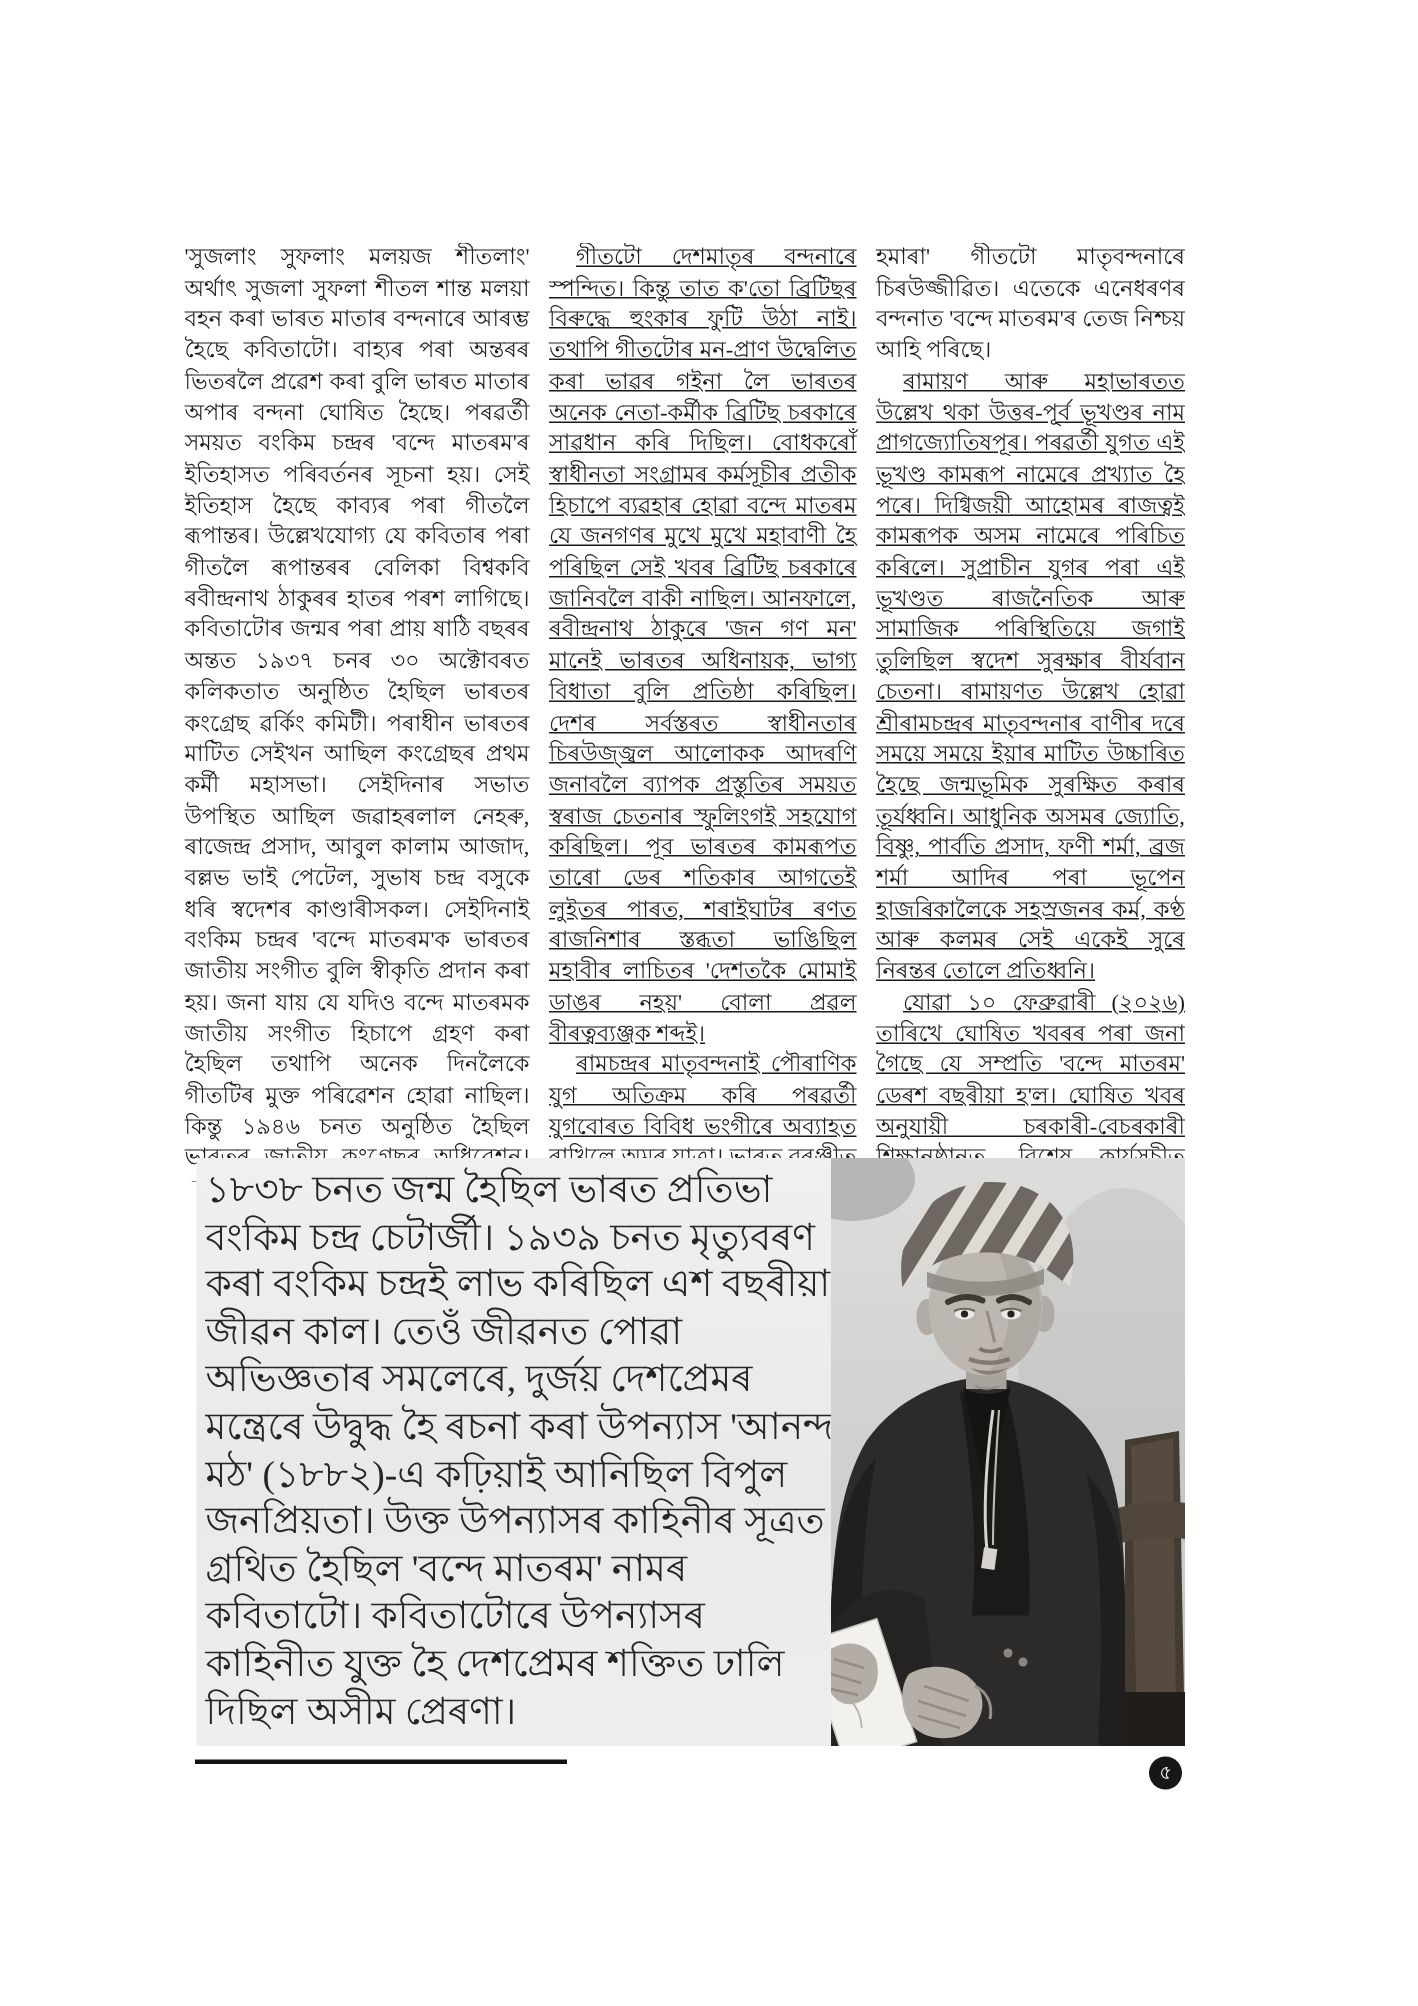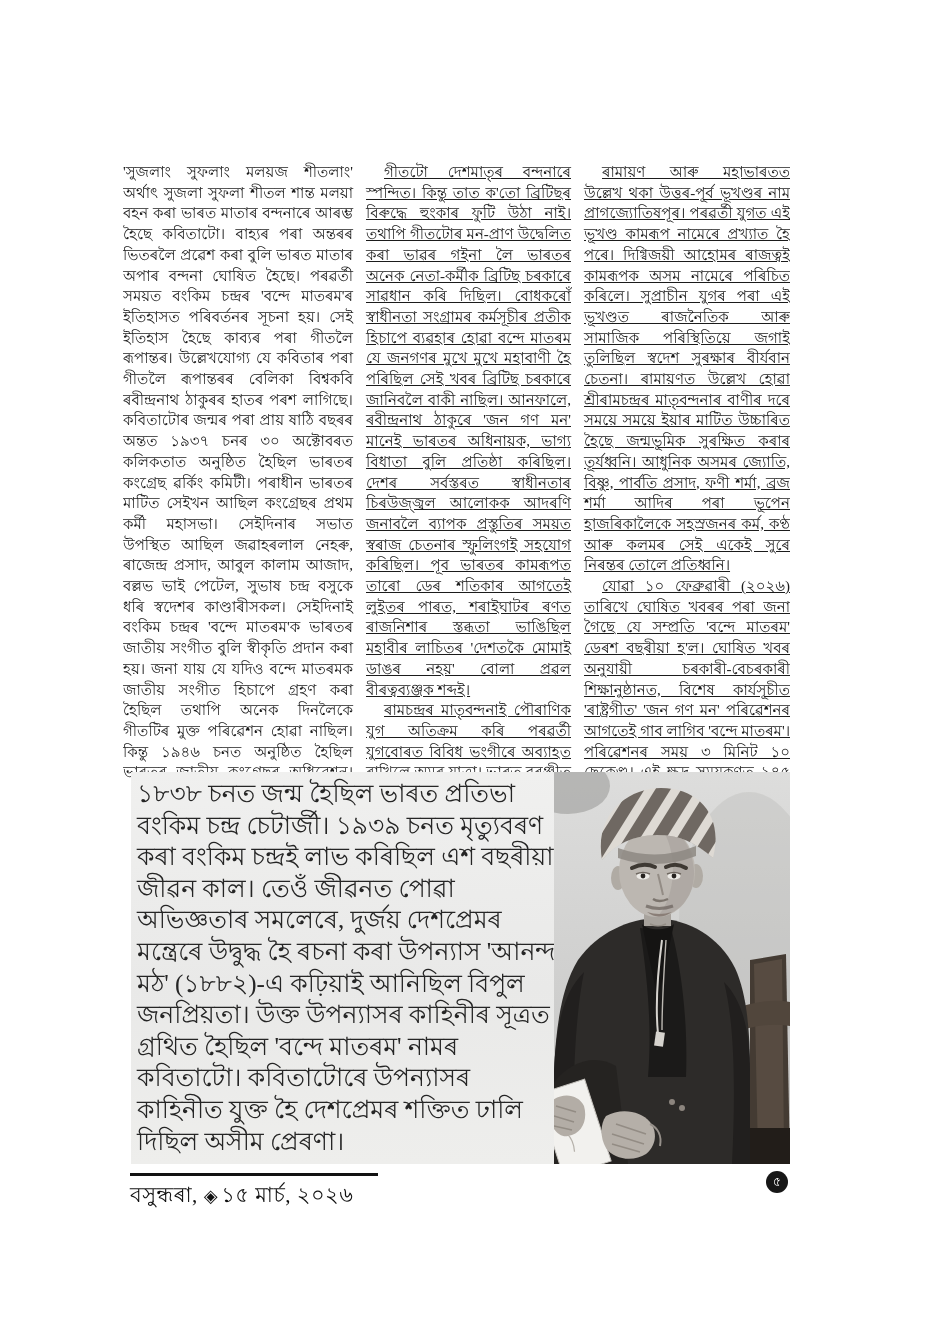--- a/index.html
+++ b/index.html
@@ -51,20 +51,21 @@
   <div class="columns">
     <div class="col col-1">
         <p class="para">'সুজলাং সুফলাং মলয়জ শীতলাং' অৰ্থাৎ সুজলা সুফলা শীতল শান্ত মলয়া বহন কৰা ভাৰত মাতাৰ বন্দনাৰে আৰম্ভ হৈছে কবিতাটো। বাহ্যৰ পৰা অন্তৰৰ ভিতৰলৈ প্ৰৱেশ কৰা বুলি ভাৰত মাতাৰ অপাৰ বন্দনা ঘোষিত হৈছে। পৰৱৰ্তী সময়ত বংকিম চন্দ্ৰৰ 'বন্দে মাতৰম'ৰ ইতিহাসত পৰিবৰ্তনৰ সূচনা হয়। সেই ইতিহাস হৈছে কাব্যৰ পৰা গীতলৈ ৰূপান্তৰ। উল্লেখযোগ্য যে কবিতাৰ পৰা গীতলৈ ৰূপান্তৰৰ বেলিকা বিশ্বকবি ৰবীন্দ্ৰনাথ ঠাকুৰৰ হাতৰ পৰশ লাগিছে। কবিতাটোৰ জন্মৰ পৰা প্ৰায় ষাঠি বছৰৰ অন্তত ১৯৩৭ চনৰ ৩০ অক্টোবৰত কলিকতাত অনুষ্ঠিত হৈছিল ভাৰতৰ কংগ্ৰেছ ৱৰ্কিং কমিটী। পৰাধীন ভাৰতৰ মাটিত সেইখন আছিল কংগ্ৰেছৰ প্ৰথম কৰ্মী মহাসভা। সেইদিনাৰ সভাত উপস্থিত আছিল জৱাহৰলাল নেহৰু, ৰাজেন্দ্ৰ প্ৰসাদ, আবুল কালাম আজাদ, বল্লভ ভাই পেটেল, সুভাষ চন্দ্ৰ বসুকে ধৰি স্বদেশৰ কাণ্ডাৰীসকল। সেইদিনাই বংকিম চন্দ্ৰৰ 'বন্দে মাতৰম'ক ভাৰতৰ জাতীয় সংগীত বুলি স্বীকৃতি প্ৰদান কৰা হয়। জনা যায় যে যদিও বন্দে মাতৰমক জাতীয় সংগীত হিচাপে গ্ৰহণ কৰা হৈছিল তথাপি অনেক দিনলৈকে গীতটিৰ মুক্ত পৰিৱেশন হোৱা নাছিল। কিন্তু ১৯৪৬ চনত অনুষ্ঠিত হৈছিল ভাৰতৰ জাতীয় কংগ্ৰেছৰ অধিৱেশন। সেই অধিৱেশনত প্ৰথমবাৰ মুক্তভাৱে বন্দে মাতৰমে সমদল কণ্ঠত তুলিলে প্ৰতিধ্বনি। ইয়াৰ আঁৰত আছিল ভাৰত প্ৰতিভা ৰবীন্দ্ৰনাথৰ সহযোগ আৰু তৎপৰতা। গীতটোৰ সুৰ হেমন্ত মুখাৰ্জী আৰু যদুনাথ ভট্টাচাৰ্যৰ বুলি উল্লেখ পোৱা যায়।</p>
       </div>
     <div class="col col-2">
         <p class="para indent">গীতটো দেশমাতৃৰ বন্দনাৰে স্পন্দিত। কিন্তু তাত ক'তো ব্ৰিটিছৰ বিৰুদ্ধে হুংকাৰ ফুটি উঠা নাই। তথাপি গীতটোৰ মন-প্ৰাণ উদ্বেলিত কৰা ভাৱৰ গইনা লৈ ভাৰতৰ অনেক নেতা-কৰ্মীক ব্ৰিটিছ চৰকাৰে সাৱধান কৰি দিছিল। বোধকৰোঁ স্বাধীনতা সংগ্ৰামৰ কৰ্মসূচীৰ প্ৰতীক হিচাপে ব্যৱহাৰ হোৱা বন্দে মাতৰম যে জনগণৰ মুখে মুখে মহাবাণী হৈ পৰিছিল সেই খবৰ ব্ৰিটিছ চৰকাৰে জানিবলৈ বাকী নাছিল। আনফালে, ৰবীন্দ্ৰনাথ ঠাকুৰে 'জন গণ মন' মানেই ভাৰতৰ অধিনায়ক, ভাগ্য বিধাতা বুলি প্ৰতিষ্ঠা কৰিছিল। দেশৰ সৰ্বস্তৰত স্বাধীনতাৰ চিৰউজ্জ্বল আলোকক আদৰণি জনাবলৈ ব্যাপক প্ৰস্তুতিৰ সময়ত স্বৰাজ চেতনাৰ স্ফুলিংগই সহযোগ কৰিছিল। পূব ভাৰতৰ কামৰূপত তাৰো ডেৰ শতিকাৰ আগতেই লুইতৰ পাৰত, শৰাইঘাটৰ ৰণত ৰাজনিশাৰ স্তব্ধতা ভাঙিছিল মহাবীৰ লাচিতৰ 'দেশতকৈ মোমাই ডাঙৰ নহয়' বোলা প্ৰৱল বীৰত্বব্যঞ্জক শব্দই।</p>
         <p class="para indent">ৰামচন্দ্ৰৰ মাতৃবন্দনাই পৌৰাণিক যুগ অতিক্ৰম কৰি পৰৱৰ্তী যুগবোৰত বিবিধ ভংগীৰে অব্যাহত ৰাখিলে অমৰ যাত্ৰা। ভাৰত বুৰঞ্জীত লাল, বাল, পালৰ দুৰন্ত স্বদেশ ভাবনাৰ তুলনা নাই। 'লাল' অৰ্থাৎ লালা ৰাজপুত ৰায়, 'বাল' অৰ্থাৎ বাল গংগাধৰ তিলক আৰু 'পাল' বুলি বিপিন চন্দ্ৰ পালক বুজোৱা হয়। তেওঁলোকে ভাৰত মাতৃৰ বেদীত স্বদেশপ্ৰেমৰ বৈজয়ন্তী উৰুৱাই জীৱন কৰি গ'ল ধন্য। আকৌ মহম্মদ ইকবাল, আব্দুল গফুৰ খান আদি জাতীয় চেতনাৰে উদ্বুদ্ধ মহাত্মা পুৰুষ। ইকবালৰ 'ছাৰে জাহাঁসে আচ্ছা হিন্দুস্তান</p>
       </div>
     <div class="col col-3">
       <div>
+          <p class="para">হমাৰা' গীতটো মাতৃবন্দনাৰে চিৰউজ্জীৱিত। এতেকে এনেধৰণৰ বন্দনাত 'বন্দে মাতৰম'ৰ তেজ নিশ্চয় আহি পৰিছে।</p>
           <p class="para indent">ৰামায়ণ আৰু মহাভাৰতত উল্লেখ থকা উত্তৰ-পূৰ্ব ভূখণ্ডৰ নাম প্ৰাগজ্যোতিষপূৰ। পৰৱৰ্তী যুগত এই ভূখণ্ড কামৰূপ নামেৰে প্ৰখ্যাত হৈ পৰে। দিগ্বিজয়ী আহোমৰ ৰাজত্বই কামৰূপক অসম নামেৰে পৰিচিত কৰিলে। সুপ্ৰাচীন যুগৰ পৰা এই ভূখণ্ডত ৰাজনৈতিক আৰু সামাজিক পৰিস্থিতিয়ে জগাই তুলিছিল স্বদেশ সুৰক্ষাৰ বীৰ্যবান চেতনা। ৰামায়ণত উল্লেখ হোৱা শ্ৰীৰামচন্দ্ৰৰ মাতৃবন্দনাৰ বাণীৰ দৰে সময়ে সময়ে ইয়াৰ মাটিত উচ্চাৰিত হৈছে জন্মভূমিক সুৰক্ষিত কৰাৰ তূৰ্যধ্বনি। আধুনিক অসমৰ জ্যোতি, বিষ্ণু, পাৰ্বতি প্ৰসাদ, ফণী শৰ্মা, ব্ৰজ শৰ্মা আদিৰ পৰা ভূপেন হাজৰিকালৈকে সহস্ৰজনৰ কৰ্ম, কণ্ঠ আৰু কলমৰ সেই একেই সুৰে নিৰন্তৰ তোলে প্ৰতিধ্বনি।</p>
           <p class="para indent">যোৱা ১০ ফেব্ৰুৱাৰী (২০২৬) তাৰিখে ঘোষিত খবৰৰ পৰা জনা গৈছে যে সম্প্ৰতি 'বন্দে মাতৰম' ডেৰশ বছৰীয়া হ'ল। ঘোষিত খবৰ অনুযায়ী চৰকাৰী-বেচৰকাৰী শিক্ষানুষ্ঠানত, বিশেষ কাৰ্যসূচীত 'ৰাষ্ট্ৰগীত' 'জন গণ মন' পৰিৱেশনৰ আগতেই গাব লাগিব 'বন্দে মাতৰম'। পৰিৱেশনৰ সময় ৩ মিনিট ১০ ছেকেণ্ড। এই ক্ষুদ্ৰ সময়কণত ১৪৫ কোটি ভাৰতীয়ৰ একত্ৰিত আত্মাত মঞ্জৰিত হওক জয়ধ্বনি, ব্যঞ্জিত হওক পৌৰাণিক ভাৰতবৰ্ষৰ দিব্যকণ্ঠ। ❖</p>
         </div>
 
     </div>
   </div>
 
   <div class="feature">
     <div class="pullquote">১৮৩৮ চনত জন্ম হৈছিল ভাৰত প্ৰতিভা বংকিম চন্দ্ৰ চেটাৰ্জী। ১৯৩৯ চনত মৃত্যুবৰণ কৰা বংকিম চন্দ্ৰই লাভ কৰিছিল এশ বছৰীয়া জীৱন কাল। তেওঁ জীৱনত পোৱা অভিজ্ঞতাৰ সমলেৰে, দুৰ্জয় দেশপ্ৰেমৰ মন্ত্ৰেৰে উদ্বুদ্ধ হৈ ৰচনা কৰা উপন্যাস 'আনন্দ মঠ' (১৮৮২)-এ কঢ়িয়াই আনিছিল বিপুল জনপ্ৰিয়তা। উক্ত উপন্যাসৰ কাহিনীৰ সূত্ৰত গ্ৰথিত হৈছিল 'বন্দে মাতৰম' নামৰ কবিতাটো। কবিতাটোৰে উপন্যাসৰ কাহিনীত যুক্ত হৈ দেশপ্ৰেমৰ শক্তিত ঢালি দিছিল অসীম প্ৰেৰণা।</div>
     <div class="photo">
@@ -149,18 +150,15 @@
         <path d="M62,352 L92,362 M58,362 L90,372 M58,372 L86,380" stroke="#8b847c" stroke-width="1.6" opacity="0.8"></path>
         <path d="M96,352 C104,356 108,364 106,374" stroke="#96908a" stroke-width="2" fill="none"></path>
 
         <circle cx="118" cy="330" r="3" fill="#8c857e"></circle>
         <circle cx="128" cy="336" r="3" fill="#8c857e"></circle>
       </svg>
     </div>
   </div>
 
   <div class="footer-rule"></div>
-  <div class="footer-text">
-    <span>বসুন্ধৰা,</span><span class="ornament">◈</span><span>১৫ মাৰ্চ, ২০২৬</span>
-  </div>
   <div class="page-number">৫</div>
 
 </div>
 
 </body></html>

